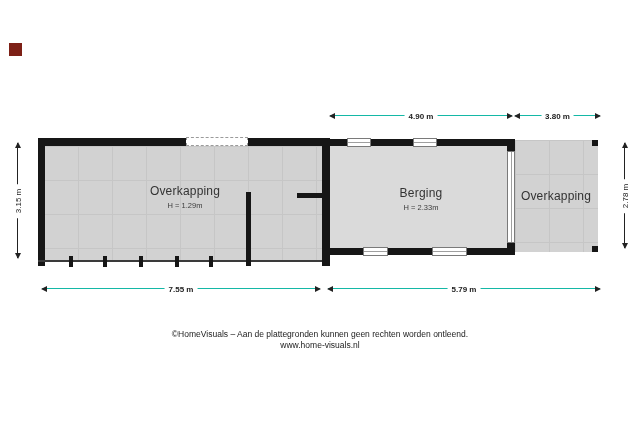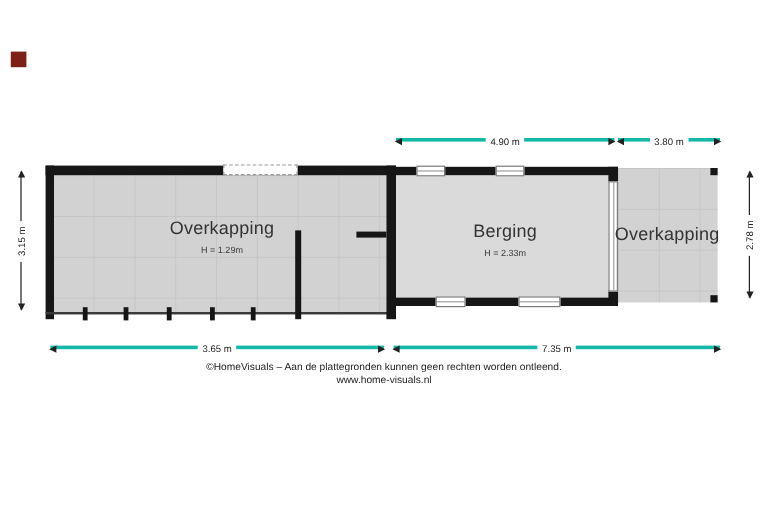--- a/index.html
+++ b/index.html
@@ -26,42 +26,42 @@
     background-size:100% 1px;background-position:center;background-repeat:no-repeat;
   }
   .win-v{
     background-image:linear-gradient(#9f9f9f,#9f9f9f);
     background-size:1px 100%;background-position:center;background-repeat:no-repeat;
   }
   .room-label{
     position:absolute;transform:translate(-50%,-50%);text-align:center;
     color:#333;line-height:1.5;white-space:nowrap;
   }
-  .room-label .main{font-size:15px;letter-spacing:.2px;text-align:right;}
+  .room-label .main{font-size:12px;letter-spacing:.2px;text-align:right;}
   .room-label .sub{font-size:7.5px;color:#3c3c3c;}
-  .dim-h{position:absolute;height:0;border-top:3px solid #14b8a6;}
+  .dim-h{position:absolute;height:0;border-top:1px solid #14b8a6;font-weight:bold;}
   .dim-h::before{content:"";position:absolute;left:-1px;top:-3px;
     border-top:3px solid transparent;border-bottom:3px solid transparent;border-right:6px solid #222;}
   .dim-h::after{content:"";position:absolute;right:-1px;top:-3px;
     border-top:3px solid transparent;border-bottom:3px solid transparent;border-left:6px solid #222;}
   .dim-h .dlab{
     position:absolute;left:50%;top:0;transform:translate(-50%,-50%);
     background:#fff;padding:0 4px;font-size:8px;color:#222;white-space:nowrap;
   }
   .dim-v{position:absolute;width:0;border-left:1px solid #222;}
   .dim-v::before{content:"";position:absolute;top:-1px;left:-3.5px;
     border-left:3px solid transparent;border-right:3px solid transparent;border-bottom:6px solid #222;}
   .dim-v::after{content:"";position:absolute;bottom:-1px;left:-3.5px;
     border-left:3px solid transparent;border-right:3px solid transparent;border-top:6px solid #222;}
   .dim-v .dlab{
     position:absolute;left:0;top:50%;transform:translate(-50%,-50%) rotate(-90deg);
     background:#fff;padding:0 5px;font-size:8px;color:#222;white-space:nowrap;
   }
   .footer-line{
-    position:absolute;left:0;right:0;text-align:center;font-size:8.5px;color:#222;
+    position:absolute;left:0;right:0;text-align:center;font-size:8.5px;color:#222;margin-top:29px;
   }
   .marker{position:absolute;left:9px;top:43px;width:13px;height:13px;}
 </style>
 </head>
 <body>
 
 <div class="marker" style="background:#7d2016"></div>
 
 <div>
 
@@ -114,20 +114,20 @@
 <div class="dim-h" style="left:515px;top:115px;width:85px;">
   <span class="dlab">3.80 m</span>
 </div>
 <div class="dim-v" style="left:17px;top:143px;height:115px;">
   <span class="dlab">3.15 m</span>
 </div>
 <div class="dim-v" style="left:624px;top:143px;height:105px;">
   <span class="dlab">2.78 m</span>
 </div>
 <div class="dim-h" style="left:42px;top:288px;width:278px;">
-  <span class="dlab">3.65 m</span>
+  <span class="dlab">7.55 m</span>
 </div>
 <div class="dim-h" style="left:328px;top:288px;width:272px;">
-  <span class="dlab">7.35 m</span>
+  <span class="dlab">5.79 m</span>
 </div>
 
 <div class="footer-line" style="top:300px;">©HomeVisuals – Aan de plattegronden kunnen geen rechten worden ontleend.</div>
 <div class="footer-line" style="top:311px;text-align:center;">www.home-visuals.nl</div>
 
 </body></html>

